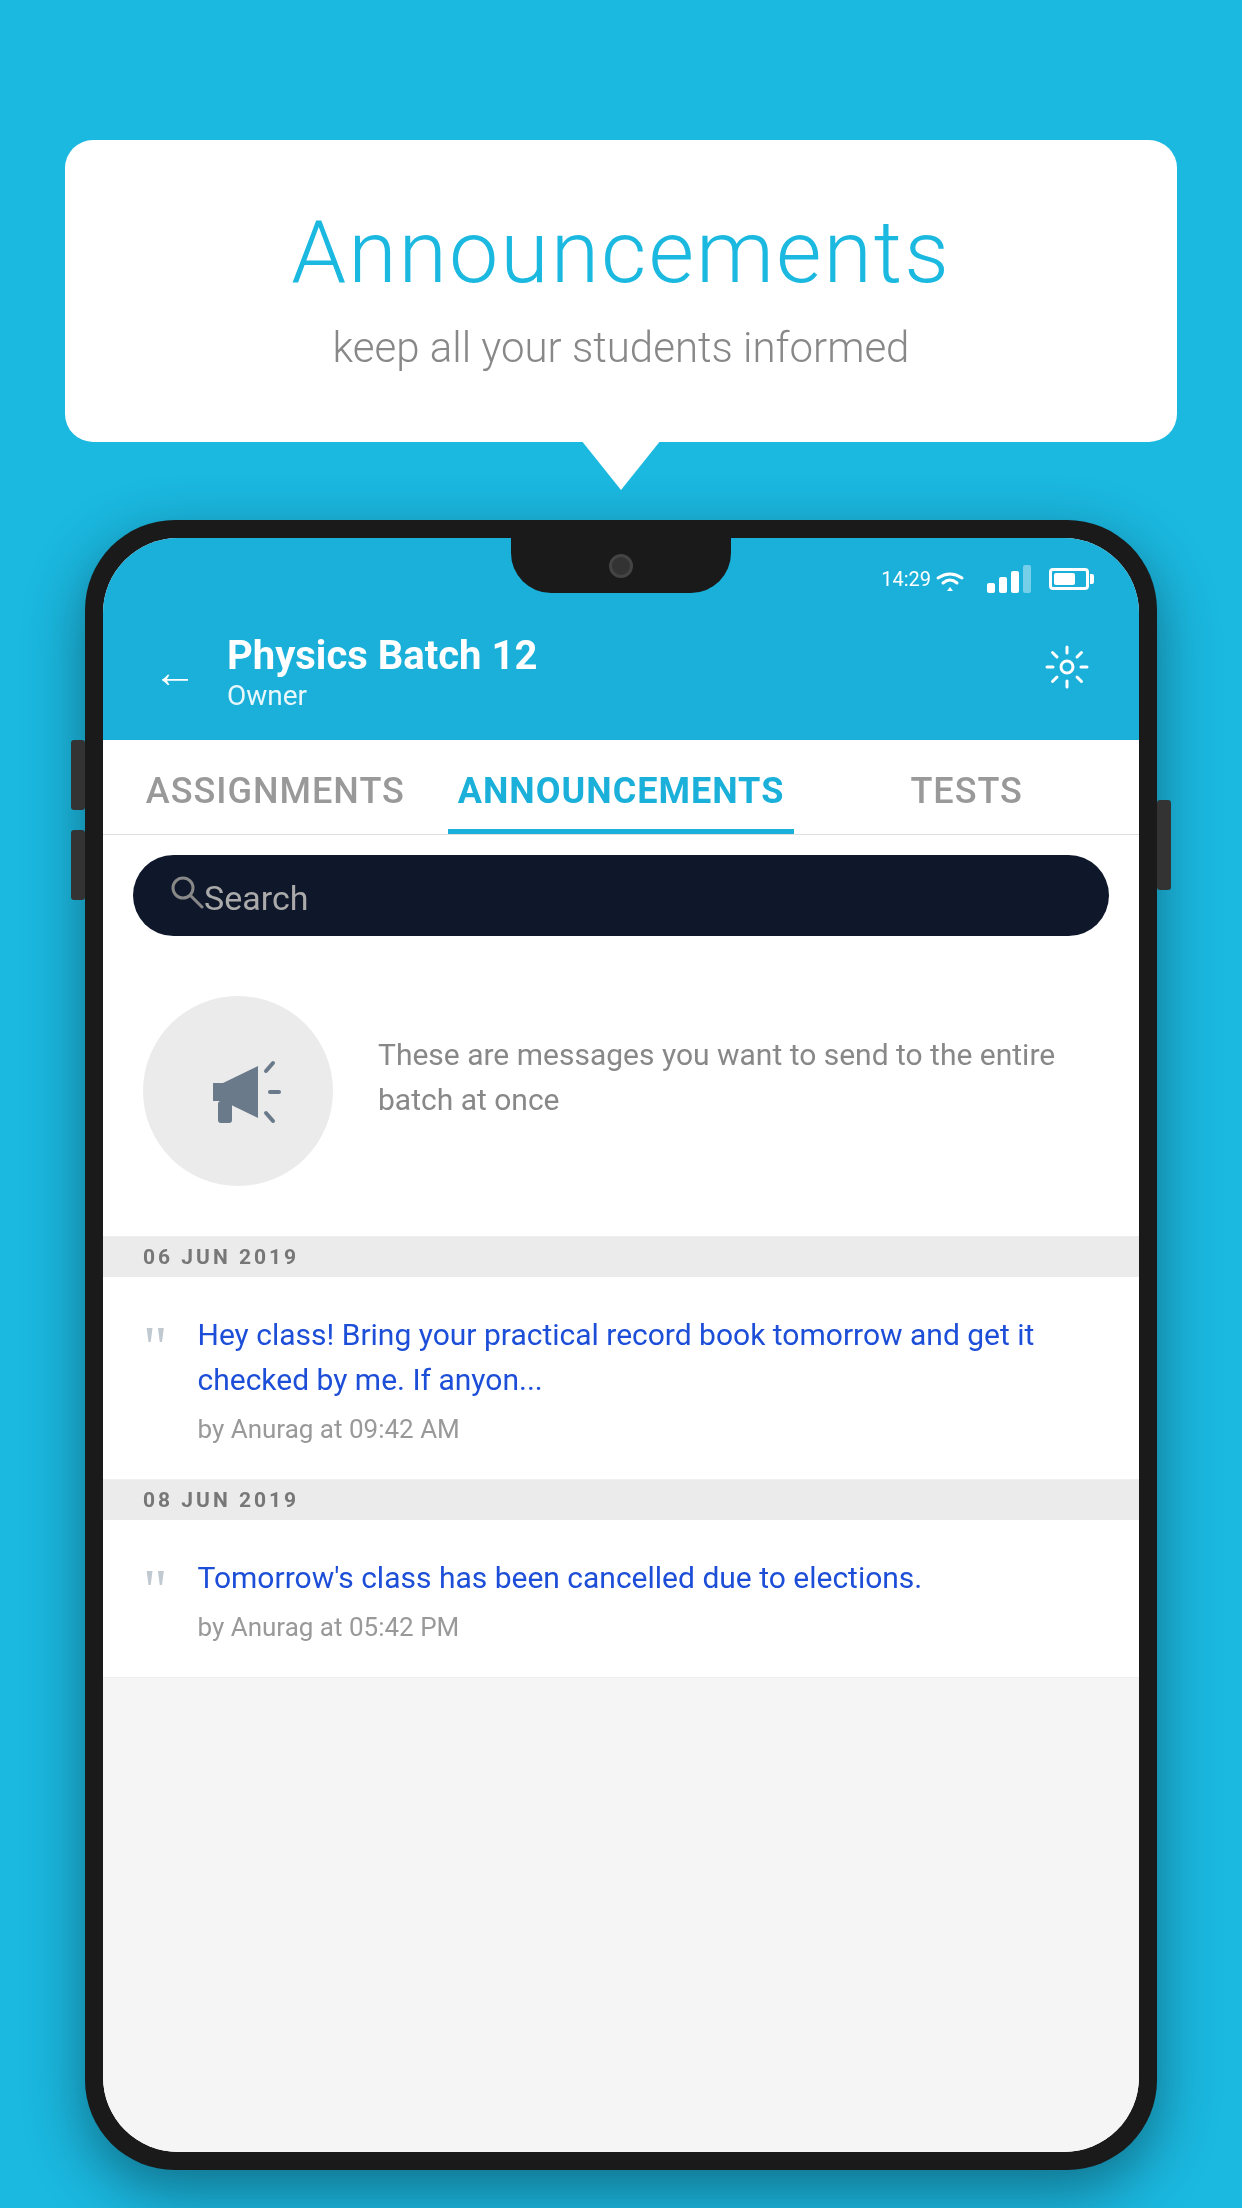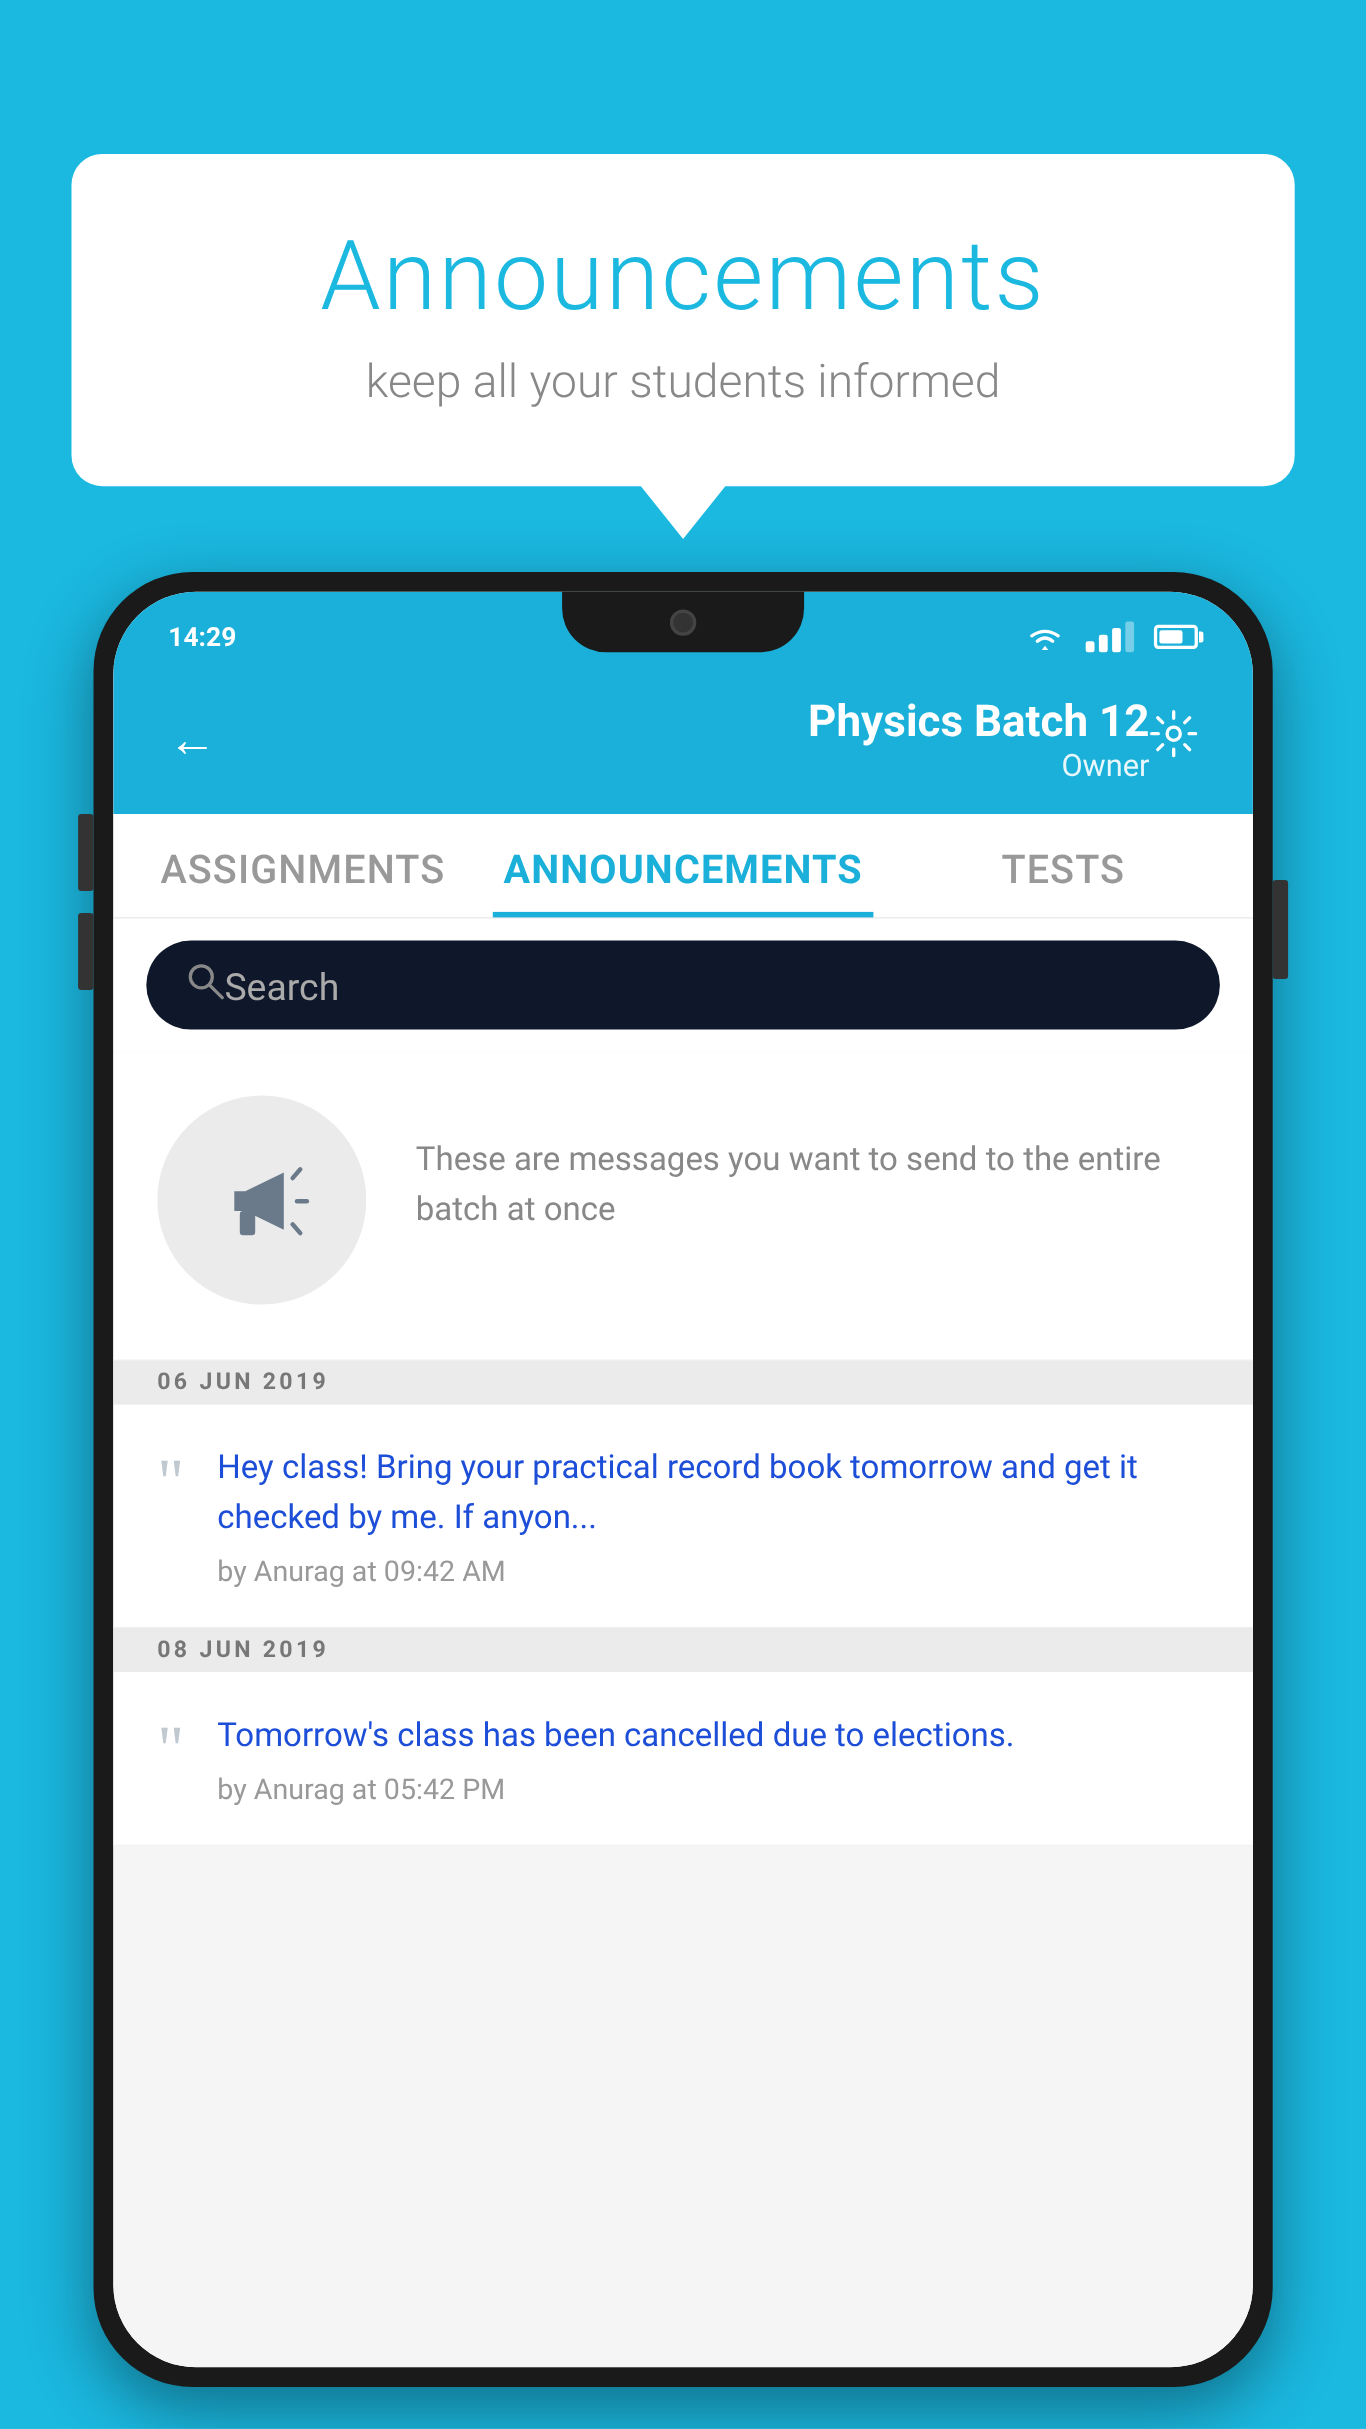--- a/index.html
+++ b/index.html
@@ -119,23 +119,24 @@
       height: 72px;
       display: flex;
       align-items: center;
       padding: 0 50px;
       padding-top: 10px;
       flex-shrink: 0;
     }
 
     .status-time {
       color: white;
-      font-size: 24px;
-      font-weight: 700;
+      font-size: 20px;
+      font-weight: 400;
       flex: 1;
+      text-align: right;
     }
 
     .status-icons {
       display: flex;
       align-items: center;
       gap: 18px;
     }
 
     .signal-bars {
       display: flex;
@@ -191,21 +192,21 @@
 
     .back-arrow {
       color: white;
       font-size: 44px;
       cursor: pointer;
       margin-right: 30px;
     }
 
     .header-title-area {
       flex: 1;
-      text-align: right;
+      text-align: left;
     }
 
     .header-title {
       color: white;
       font-size: 40px;
       font-weight: 700;
     }
 
     .header-subtitle {
       color: rgba(255,255,255,0.9);

